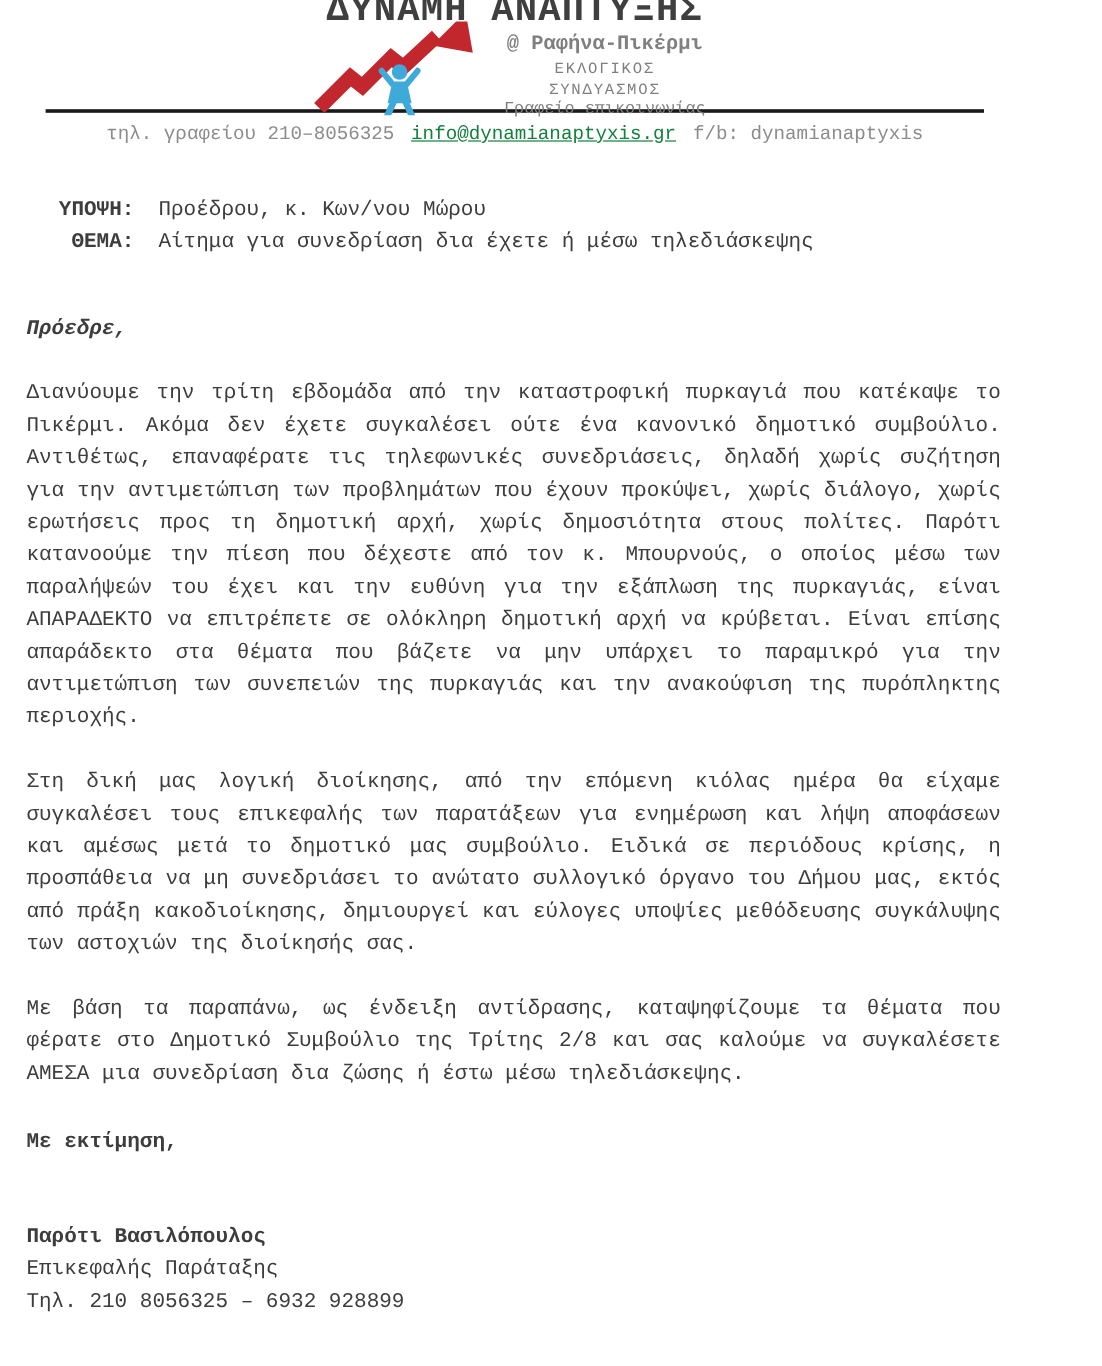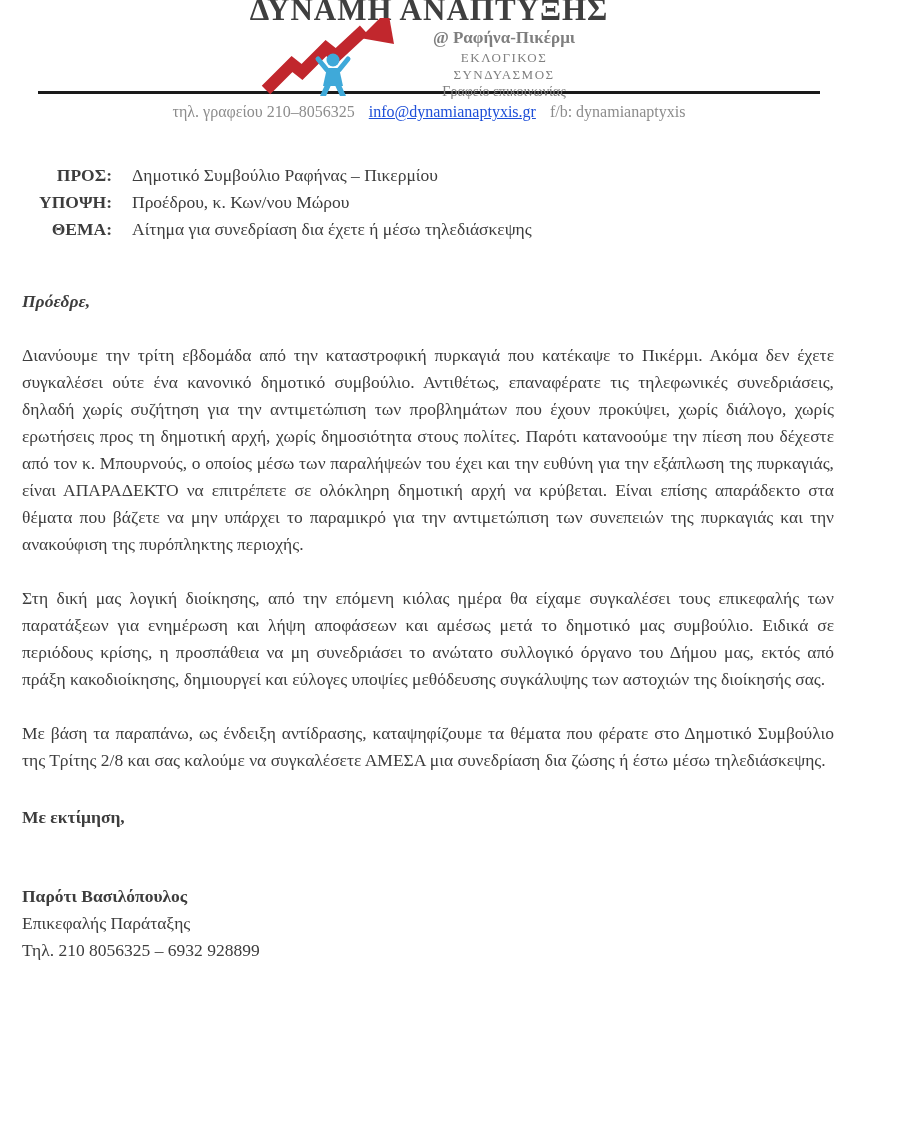--- a/index.html
+++ b/index.html
@@ -1,20 +1,20 @@
 <!DOCTYPE html>
 <html lang="el"><head>
 <meta charset="utf-8">
 <style>
   html,body{margin:0;padding:0;background:#ffffff;}
   .page{
     position:relative;
     width:858px;height:1138px;
     background:#ffffff;
-    font-family:Liberation Serif, serif;
+    font-family:Liberation Mono, monospace;
     color:#3d3d3d;
     overflow:hidden;
   }
   
   .letterhead{position:relative;width:100%;text-align:center;}
   .org-name{
     margin-top:-6px;
     font-size:31px;font-weight:bold;letter-spacing:1px;
     color:#3f3f3f;line-height:32px;
   }
@@ -34,21 +34,21 @@
     font-size:19.5px;font-weight:bold;color:#1f3864;line-height:24px;
   }
   .head-rule{
     border:none;border-top:3px solid #1a1a1a;
     margin:1px 38px 0 38px;
   }
   .contact-line{
     margin-top:8px;font-size:16px;color:#8c8c8c;line-height:20px;
   }
   .contact-line .sep{display:inline-block;width:14px;}
-  .contact-email{text-decoration:underline;color:#1d4ed8;}
+  .contact-email{text-decoration:underline;color:#15803d;}
   
   .date-block{
     margin-top:36px;margin-right:26px;
     text-align:right;font-style:italic;font-size:18px;line-height:27px;
     color:#3d3d3d;
   }
   .protocol-number{font-weight:bold;}
   
   .recipients{margin:40px 0 0 22px;border-collapse:collapse;}
   .recipients td{font-size:17.5px;line-height:27px;padding:0;vertical-align:top;}
@@ -100,24 +100,20 @@
 
     <hr class="head-rule">
     <div class="contact-line">
       <span>τηλ. γραφείου 210–8056325</span><span class="sep"></span><span class="contact-email">info@dynamianaptyxis.gr</span><span class="sep"></span><span>f/b: dynamianaptyxis</span>
     </div>
   </div>
 
 
   <table class="recipients">
     <tbody>
-        <tr>
-      <td class="lbl">ΠΡΟΣ:</td>
-      <td class="val">Δημοτικό Συμβούλιο Ραφήνας – Πικερμίου</td>
-    </tr>
     <tr>
       <td class="lbl">ΥΠΟΨΗ:</td>
       <td class="val">Προέδρου, κ. Κων/νου Μώρου</td>
     </tr>
     <tr>
       <td class="lbl">ΘΕΜΑ:</td>
       <td class="val">Αίτημα για συνεδρίαση δια έχετε ή μέσω τηλεδιάσκεψης</td>
     </tr>
   </tbody>
     </table>

